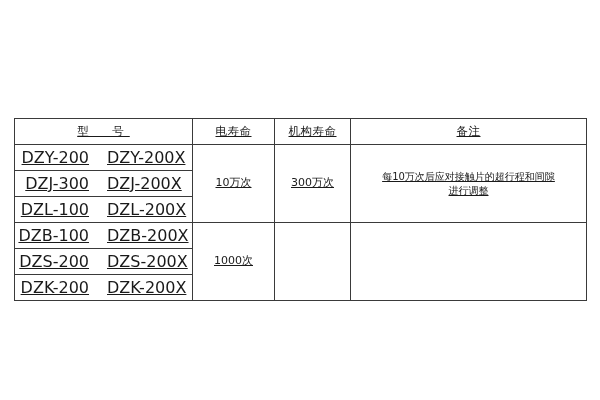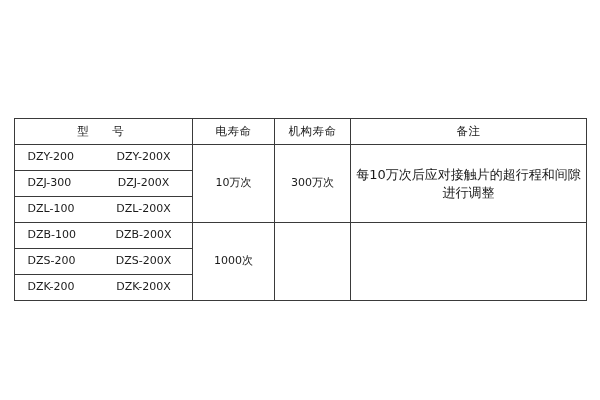--- a/index.html
+++ b/index.html
@@ -20,20 +20,21 @@
     left: 14px;
     top: 118px;
     width: 572px;
   }
   table.spec {
     border-collapse: collapse;
     table-layout: fixed;
     width: 572px;
     font-size: 11px;
     color: #1a1a1a;
+    text-decoration: underline;
   }
   table.spec td, table.spec th {
     border: 1px solid #3a3a3a;
     padding: 0;
     text-align: center;
     vertical-align: middle;
     font-weight: normal;
     height: 25px;
     line-height: 1.35;
   }
@@ -43,31 +44,31 @@
   .col-note  { width: 236px; }
 
   .hdr { font-size: 11.5px; letter-spacing: 0.5px; }
   .hdr-model { letter-spacing: 6px; padding-left: 6px; }
 
   .model-cell {
     display: flex;
     justify-content: center;
     align-items: center;
     gap: 18px;
-    font-size: 11px;
+    font-size: 16px;
     white-space: nowrap;
   }
   .model-a { min-width: 62px; text-align: left; }
   .model-b { min-width: 72px; text-align: center; }
 
   .note-cell {
     text-align: left;
     vertical-align: top;
     padding: 7px 0 0 14px;
-    font-size: 13px;
+    font-size: 10px;
     line-height: 1.9;
   }
   .note-line { display: block; }
   .blank { }
 </style>
 </head>
 <body>
 
 <div class="sheet">
   <table class="spec">

